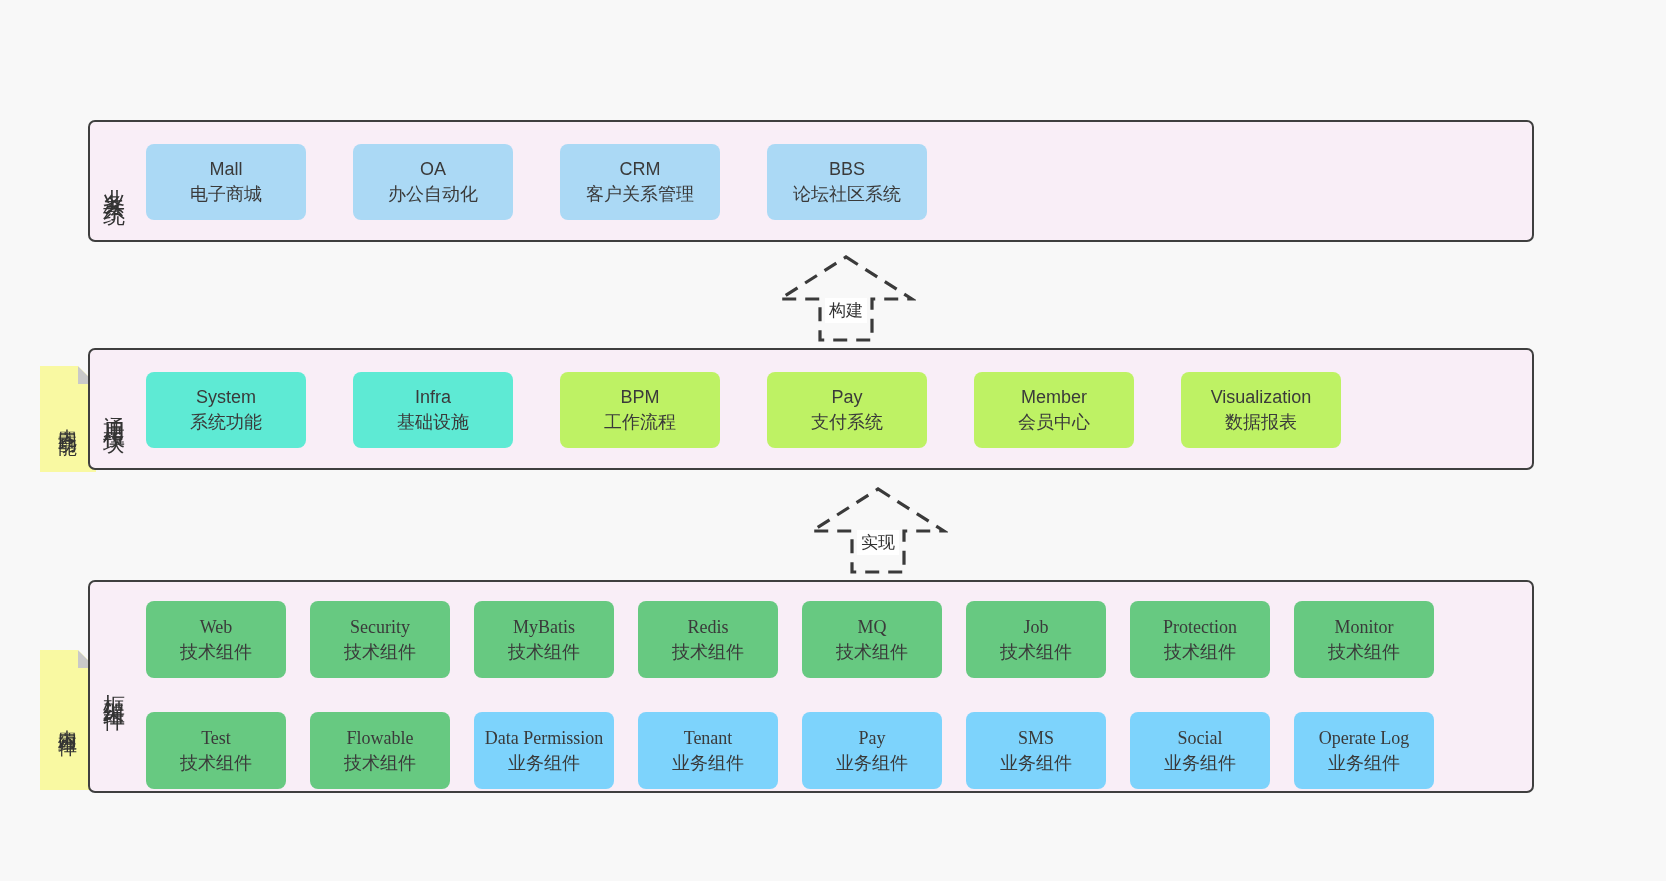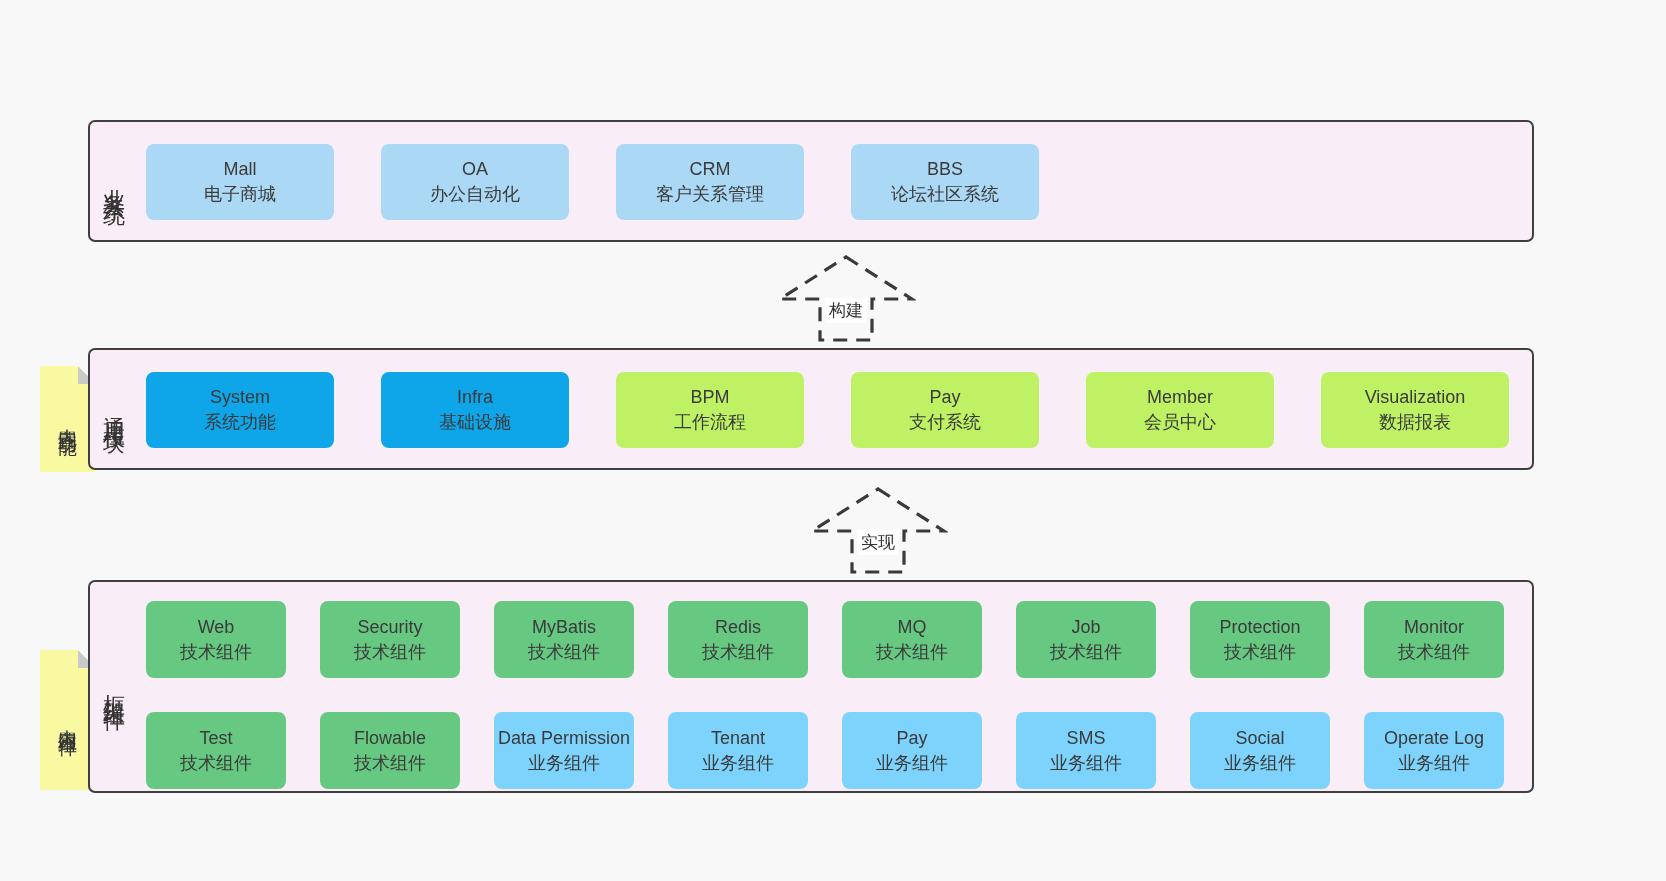--- a/index.html
+++ b/index.html
@@ -12,31 +12,31 @@
   .layer-business{top:120px;height:122px;}
   .layer-modules{top:348px;height:122px;}
   .layer-components{top:580px;height:213px;}
 
   .side-label{position:absolute;left:13px;top:50%;transform:translateY(-50%);
               writing-mode:vertical-rl;text-orientation:upright;
               font-size:22px;letter-spacing:5px;color:#333;line-height:1;}
 
   
   .boxes{position:absolute;left:56px;top:22px;display:flex;gap:47px;}
-  .grid-row{position:absolute;left:56px;display:flex;gap:34px;}
+  .grid-row{position:absolute;left:56px;display:flex;gap:24px;font-family:Liberation Serif, serif;}
   .grid-row.row-0{top:19px;}
   .grid-row.row-1{top:130px;}
 
   .box{border-radius:8px;display:flex;flex-direction:column;align-items:center;
        justify-content:center;text-align:center;color:#3a3a3a;font-size:18px;
        line-height:1.38;box-sizing:border-box;padding:2px;}
-  .boxes .box{width:188px;height:76px;}
+  .boxes .box{width:160px;height:76px;}
   .grid-row .box{width:140px;height:77px;}
   .v-blue{background:#abd9f5;}
-  .v-red{background:#0ea5e9;}
+  .v-red{background:#5eead4;}
   .v-pink{background:#bef264;align-items:center;}
   .v-green{background:#67c981;}
   .v-lightgreen{background:#7dd3fc;}
 
   
   .note{position:absolute;width:56px;background:#f9f9a2;z-index:1;
         display:flex;align-items:center;justify-content:center;
         clip-path:polygon(0 0, calc(100% - 18px) 0, 100% 18px, 100% 100%, 0 100%);}
   .note-1{left:40px;top:366px;height:106px;}
   .note-2{left:40px;top:650px;height:140px;}

